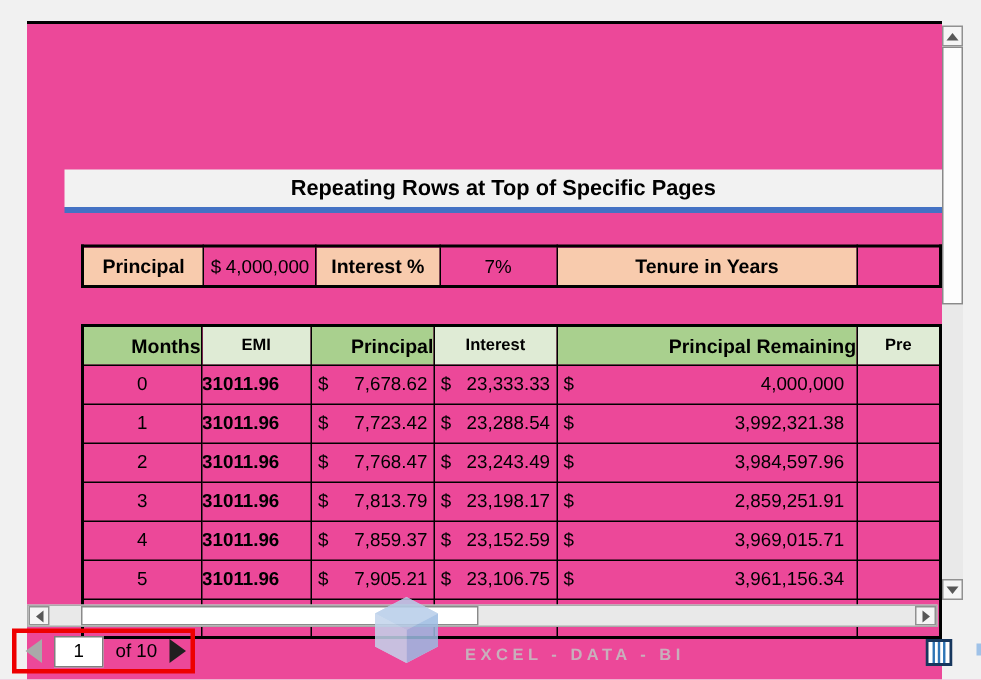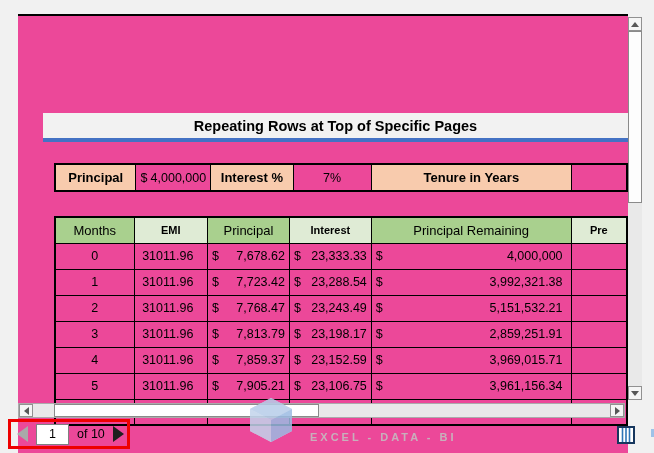--- a/index.html
+++ b/index.html
@@ -18,24 +18,24 @@
 
   table { border-collapse:collapse; table-layout:fixed; }
   .param-table { position:absolute; left:36px; top:147px; }
   .main-table  { position:absolute; left:36px; top:200px; }
   td,th { border:1px solid #000; overflow:hidden; white-space:nowrap; font-size:12.5px; color:#000; }
   .param-table td { height:27px; }
   .main-table td, .main-table th { height:26px; }
   .param-table, .main-table { border:2px solid #000; }
 
   .c-label { background:#f8cbad; font-weight:bold; text-align:center; font-size:13px; }
-  .c-green-d { background:#a9d08e; font-weight:normal; text-align:center; font-size:13px; }
+  .c-green-d { background:#a9d08e; font-weight:bold; text-align:right; font-size:13px; }
   .c-green-l { background:#dfebd5; font-weight:bold; text-align:center; font-size:11px; }
   .c-center { text-align:center; }
-  .c-right  { text-align:center; padding-right:6px; }
+  .c-right  { text-align:left; padding-right:6px;font-weight:bold; }
   .acct { display:flex; justify-content:space-between; align-items:center; padding:0 4px; height:100%; }
   .acct.pad-r { padding-right:8px; }
 
   
   .vsb { position:absolute; left:628px; top:17px; width:14px; height:383px; background:#e9e9e9; }
   .vsb-btn { position:absolute; left:0; width:14px; height:14px; background:#f5f5f5; border:1px solid #919191;
              display:flex; align-items:center; justify-content:center; }
   .vsb-thumb { position:absolute; left:0; top:14px; width:14px; height:172px; background:#fdfdfd; border:1px solid #8a8a8a; }
   .hsb { position:absolute; left:18px; top:403px; width:607px; height:15px; background:#e9e9e9; border:1px solid #ababab; }
   .hsb-btn { position:absolute; top:0; width:14px; height:13px; background:#f5f5f5; border:1px solid #919191;
@@ -179,21 +179,21 @@
             </td>
         <td>
               <div class="acct">
                 <span>$</span>
                 <span>23,243.49</span>
               </div>
             </td>
         <td>
               <div class="acct pad-r">
                 <span>$</span>
-                <span>5,151,532.21</span>
+                <span>3,984,597.96</span>
               </div>
             </td>
         <td></td>
       </tr>
       <tr>
         <td class="c-center">3</td>
         <td class="c-right">31011.96</td>
         <td>
               <div class="acct">
                 <span>$</span>

